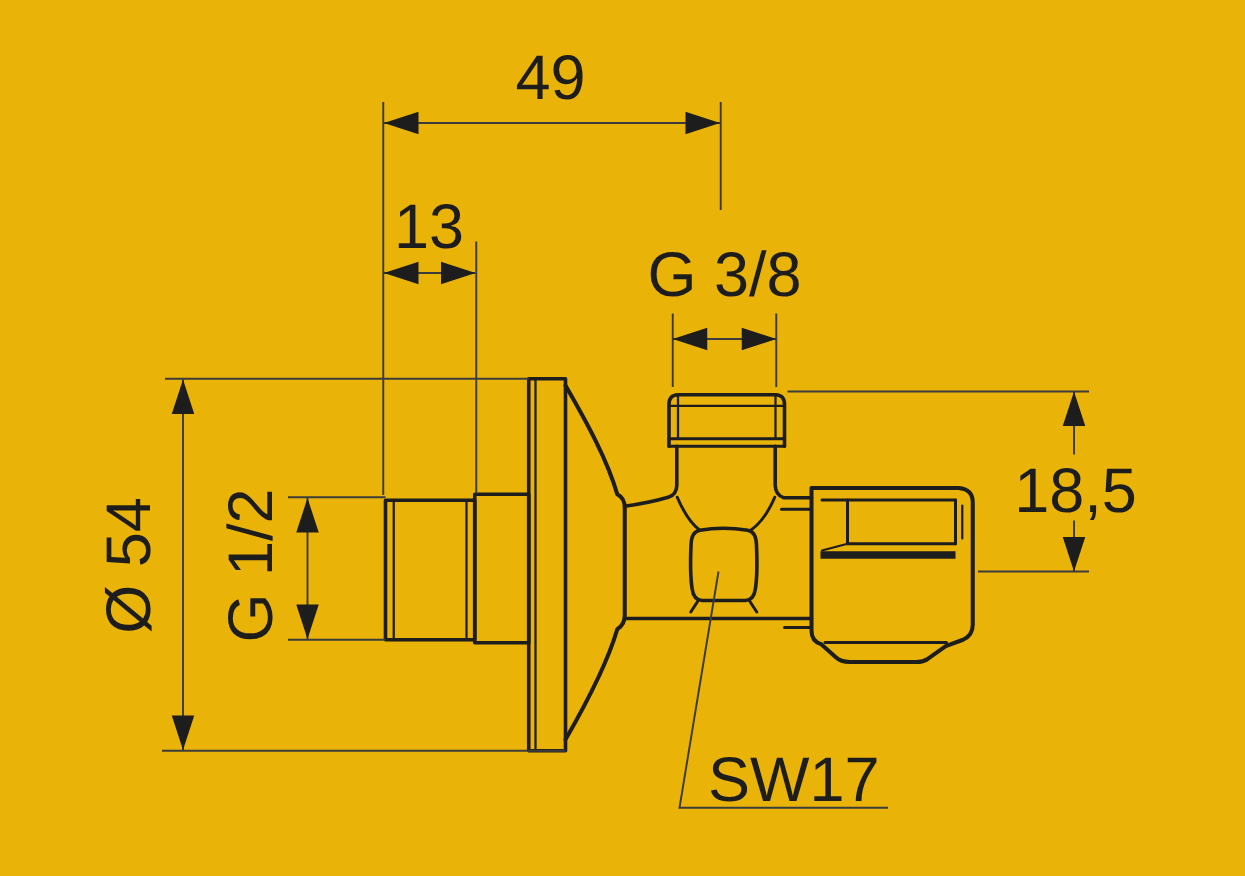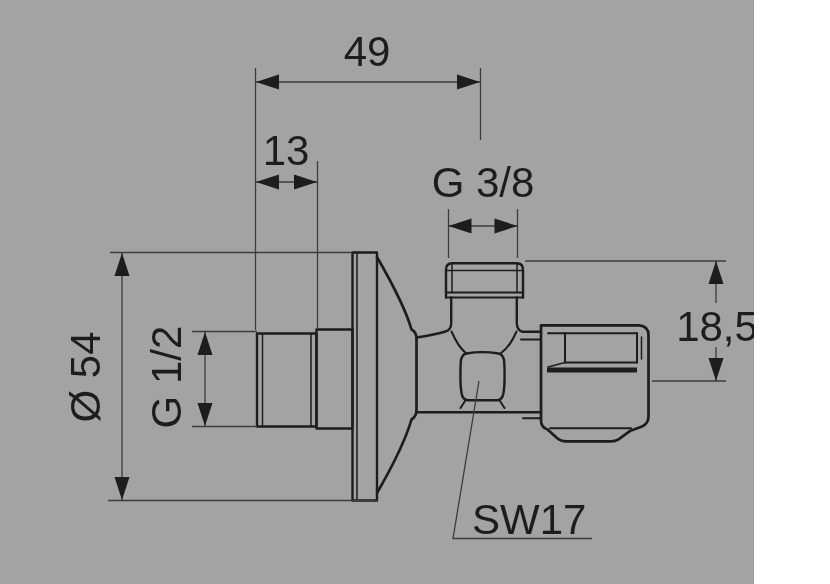--- a/index.html
+++ b/index.html
@@ -2,23 +2,23 @@
 <html><head>
 <meta charset="utf-8">
 <style>
   html, body {
     margin: 0;
     padding: 0;
     background: #ffffff;
   }
   .canvas {
     position: relative;
-    width: 754px;
+    width: 830px;
     height: 584px;
-    background: #a3a3a3;
+    background: #eab308;
     overflow: hidden;
     text-decoration: underline;
   }
   svg { display: block; }
 
   
   .part      { fill: none; stroke: #1d1d1d; stroke-width: 2.4; stroke-linecap: round; stroke-linejoin: round; }
   .part-bold { fill: none; stroke: #1d1d1d; stroke-width: 2.7; stroke-linecap: round; stroke-linejoin: round; }
   .part-med  { fill: none; stroke: #1d1d1d; stroke-width: 2.0; stroke-linecap: round; stroke-linejoin: round; }
   .part-thin { fill: none; stroke: #1d1d1d; stroke-width: 1.5; stroke-linecap: round; stroke-linejoin: round; }

